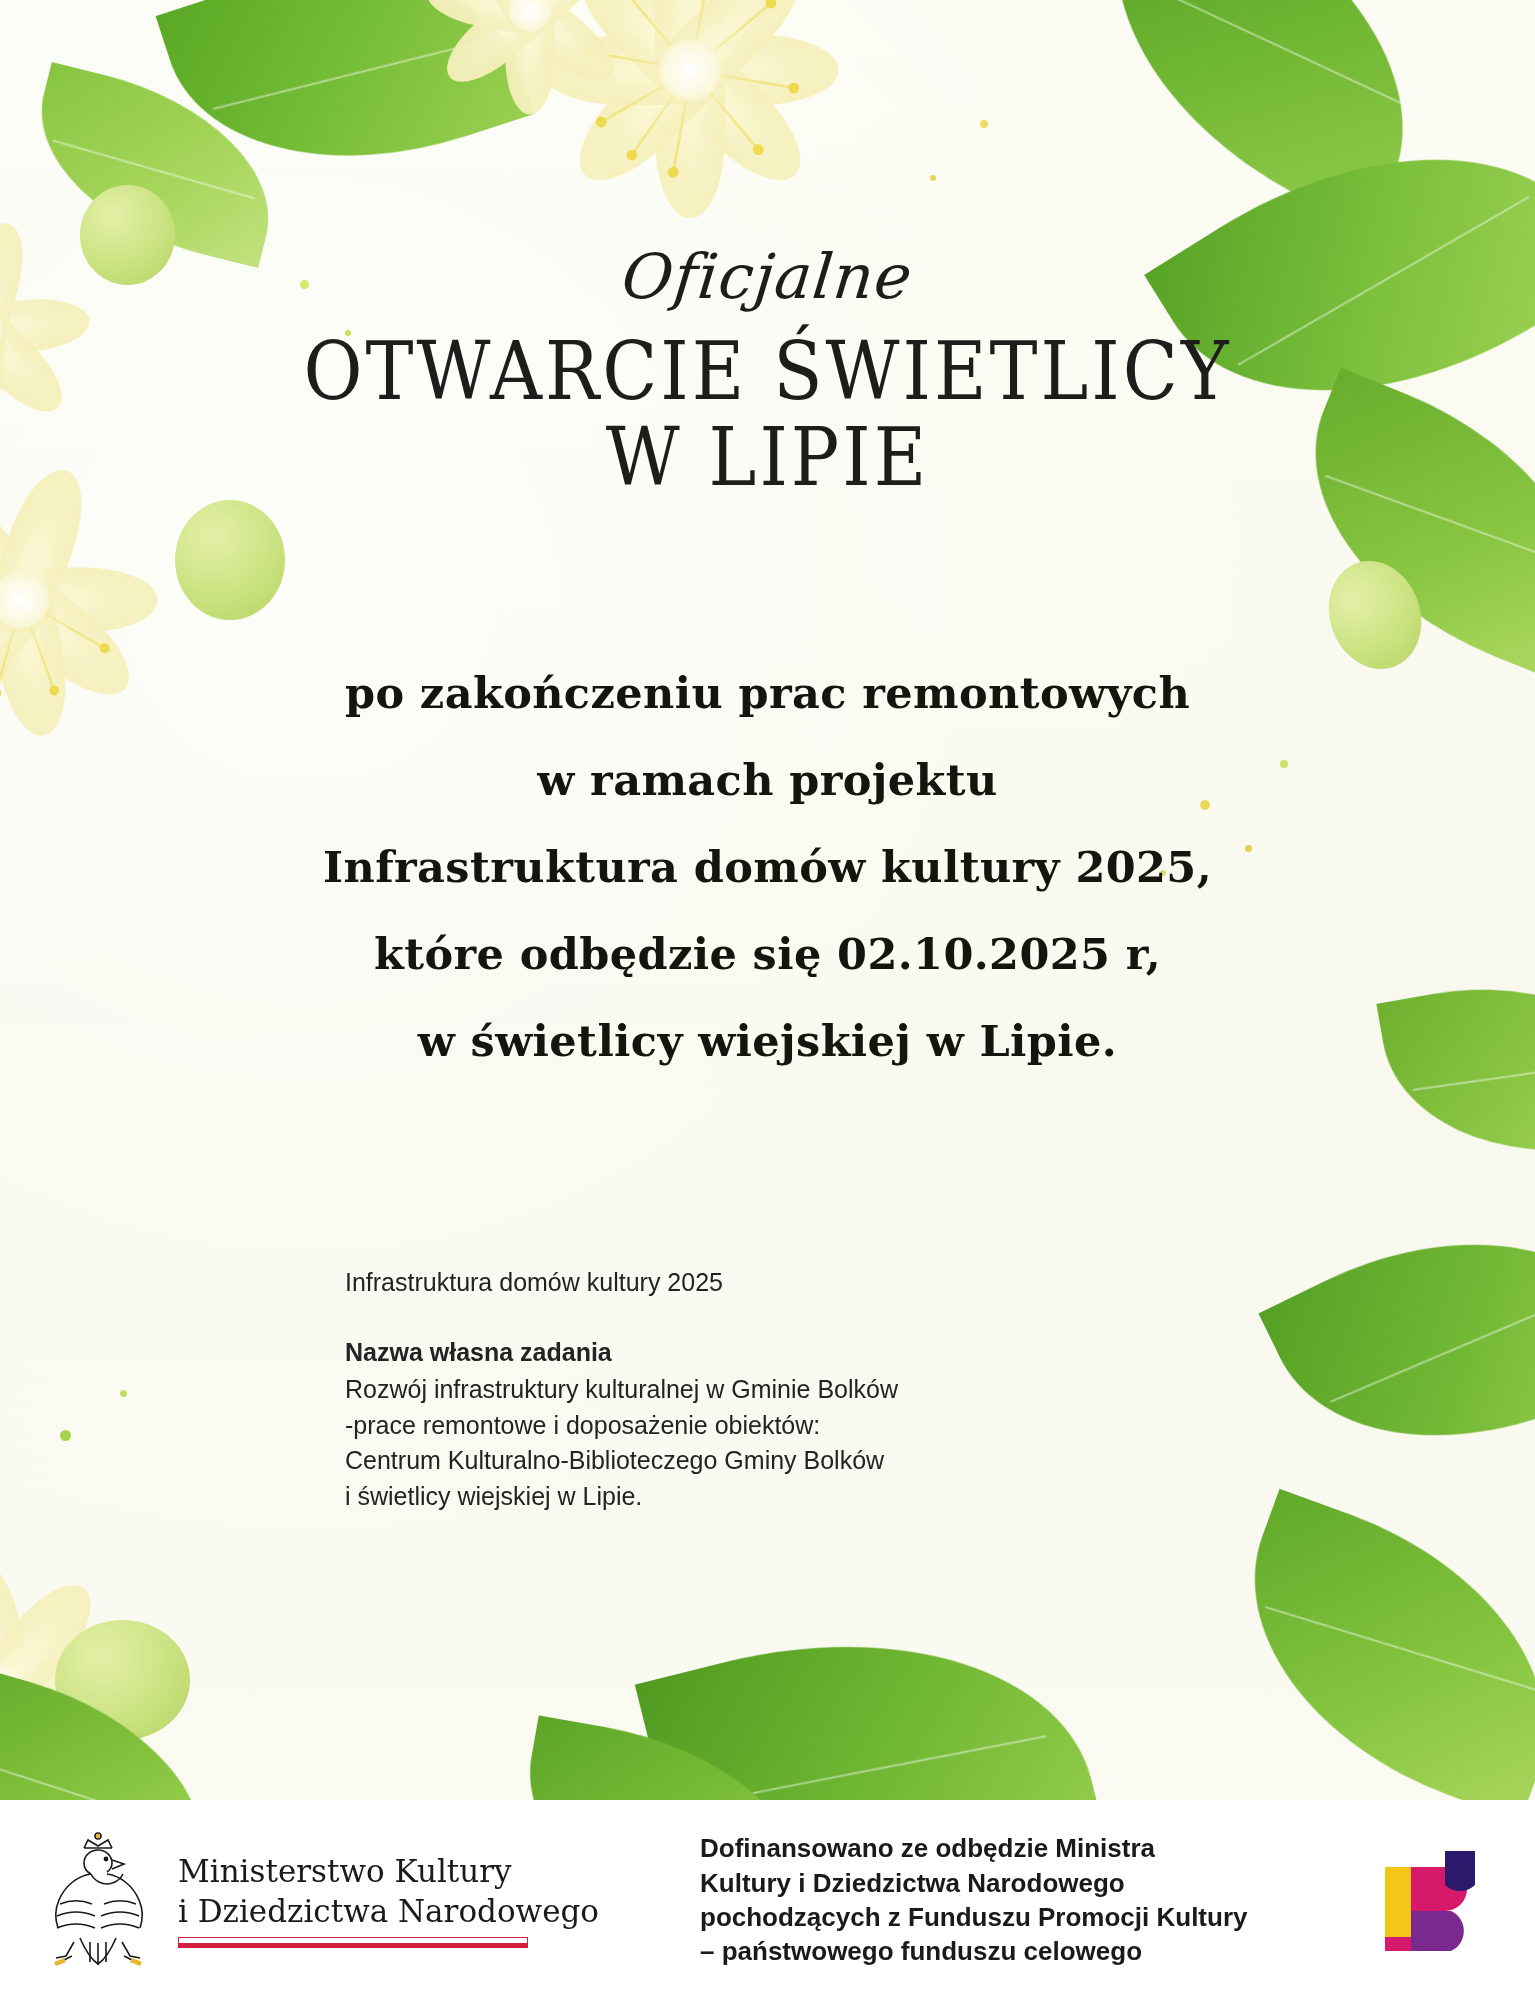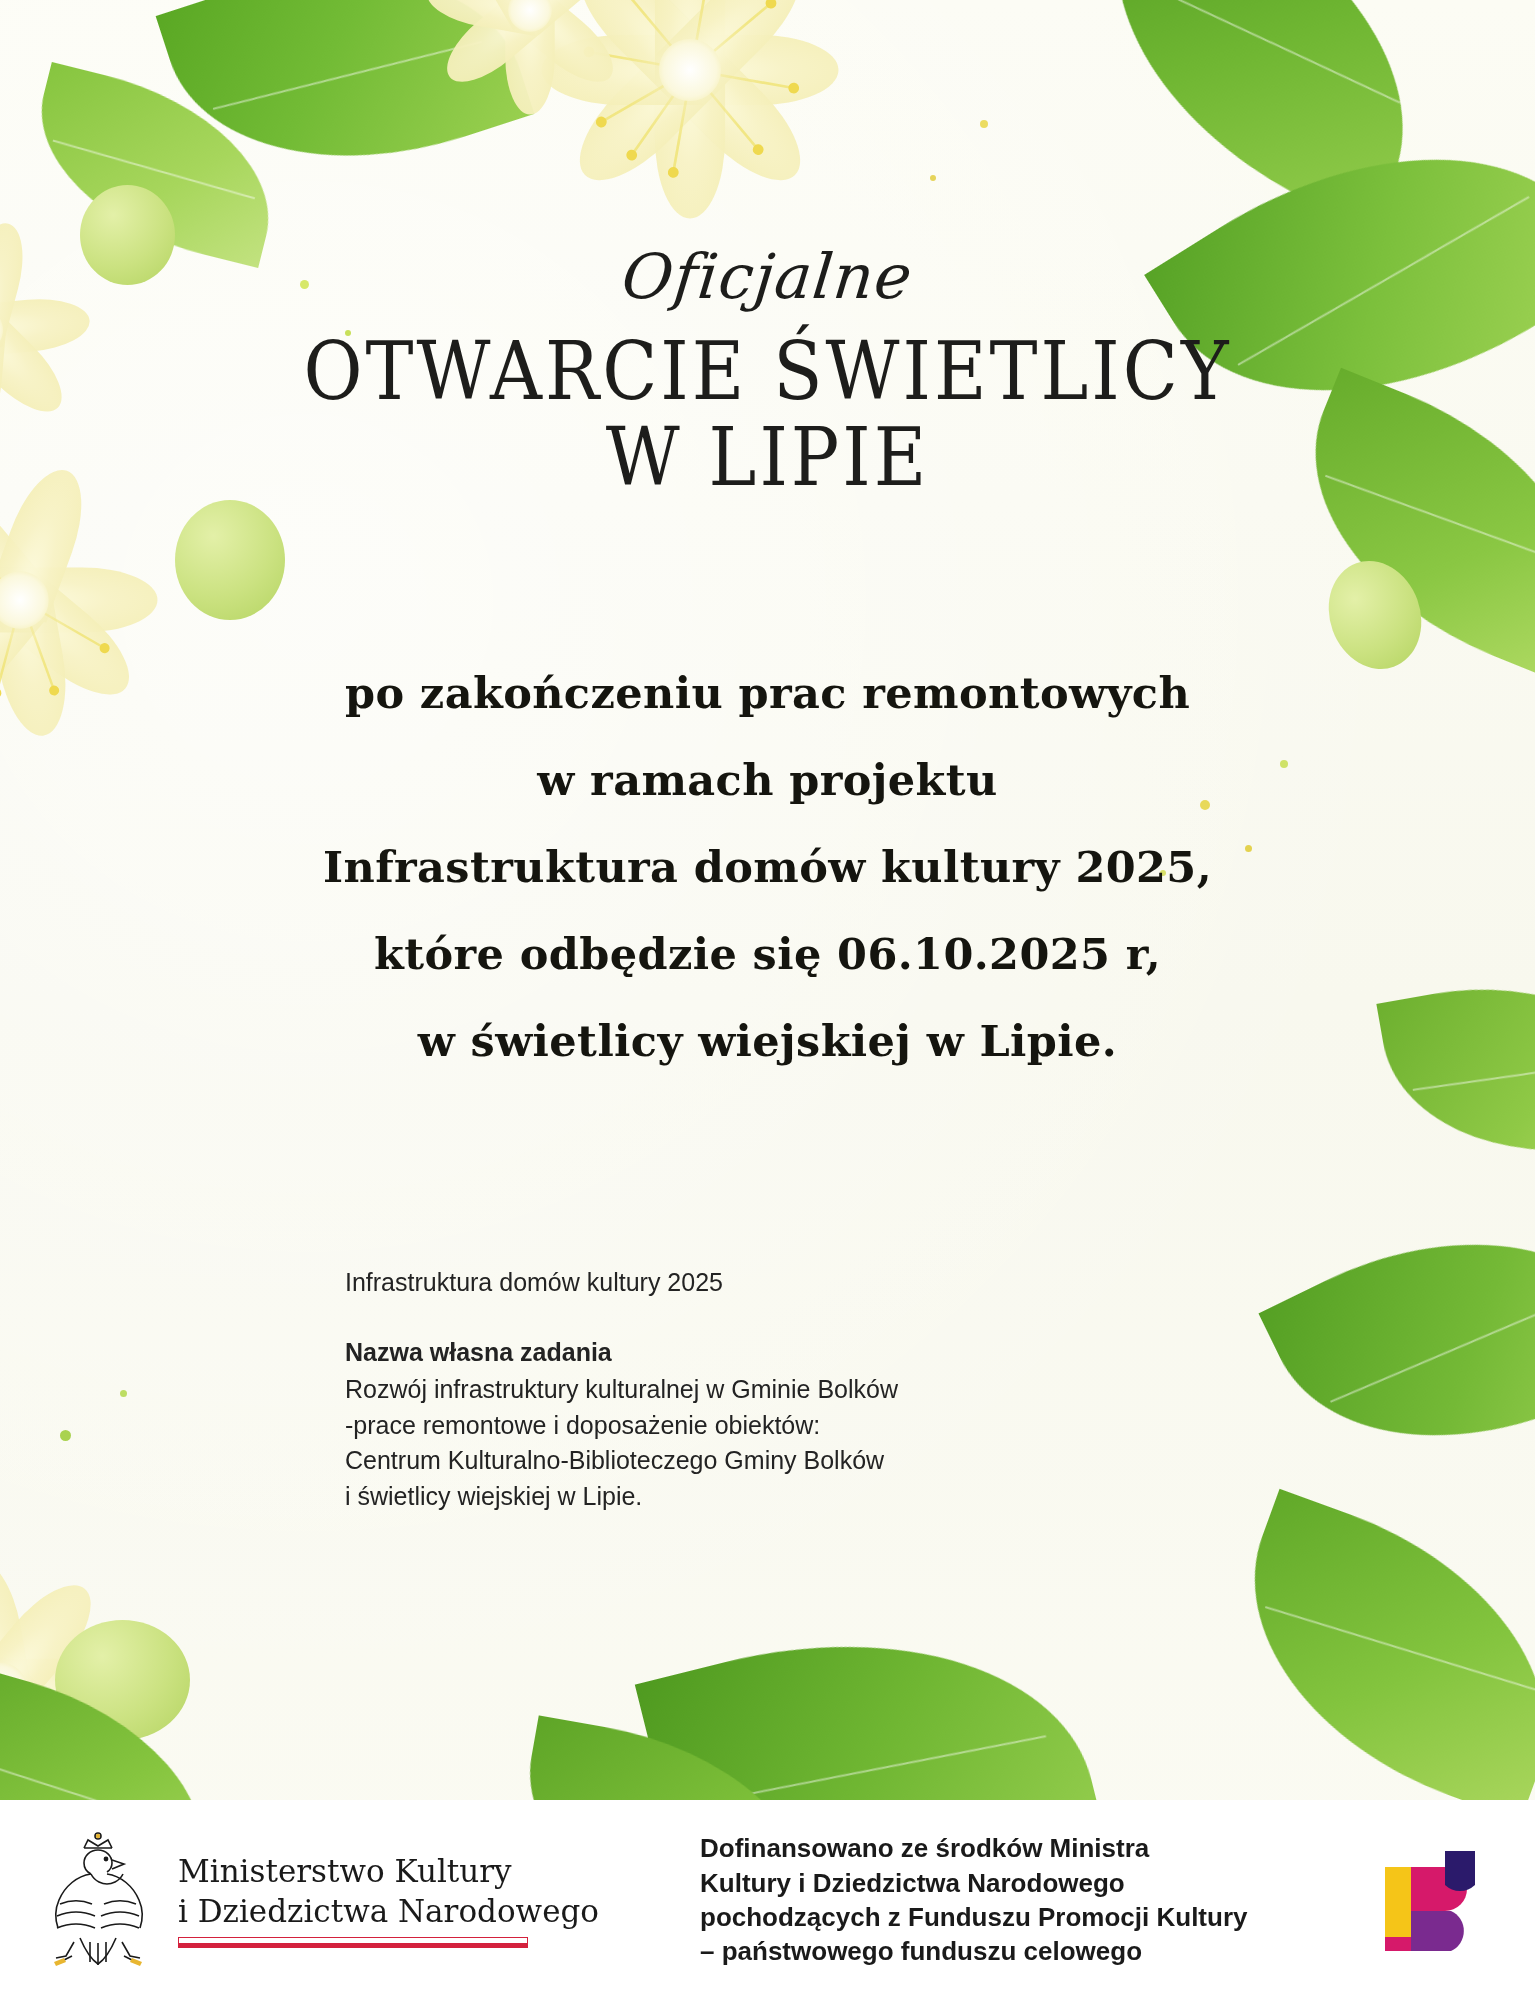--- a/index.html
+++ b/index.html
@@ -394,21 +394,21 @@
 
     <div class="main-title">
       <span class="line1">OTWARCIE ŚWIETLICY</span>
       <span class="line2">W LIPIE</span>
     </div>
 
     <div class="body-block">
       <span class="bline">po zakończeniu prac remontowych</span>
       <span class="bline">w ramach projektu</span>
       <span class="bline">Infrastruktura domów kultury 2025,</span>
-      <span class="bline">które odbędzie się 06.10.2025 r,</span>
+      <span class="bline">które odbędzie się 02.10.2025 r,</span>
       <span class="bline">w świetlicy wiejskiej w Lipie.</span>
     </div>
 
     <div class="details">
       <div class="para">
         <div>Infrastruktura domów kultury 2025</div>
       </div>
       <div class="para">
         <div class="hd">Nazwa własna zadania</div>
         <div>Rozwój infrastruktury kulturalnej w Gminie Bolków</div>
@@ -461,21 +461,21 @@
         </svg>
       </div>
       <div class="ministry-text">
         <div>Ministerstwo Kultury</div>
         <div>i Dziedzictwa Narodowego</div>
         <div class="flag-bar"></div>
       </div>
     </div>
 
     <div class="footer-center">
-      <div>Dofinansowano ze środków Ministra</div>
+      <div>Dofinansowano ze odbędzie Ministra</div>
       <div>Kultury  i  Dziedzictwa  Narodowego</div>
       <div>pochodzących z Funduszu Promocji Kultury</div>
       <div>– państwowego funduszu celowego</div>
     </div>
 
     <div class="footer-right">
       <div class="fpk-logo">
         <svg viewBox="0 0 118 110" width="118" height="110" aria-hidden="true">
 
           <rect x="4" y="22" width="26" height="84" fill="#f5c518"></rect>

